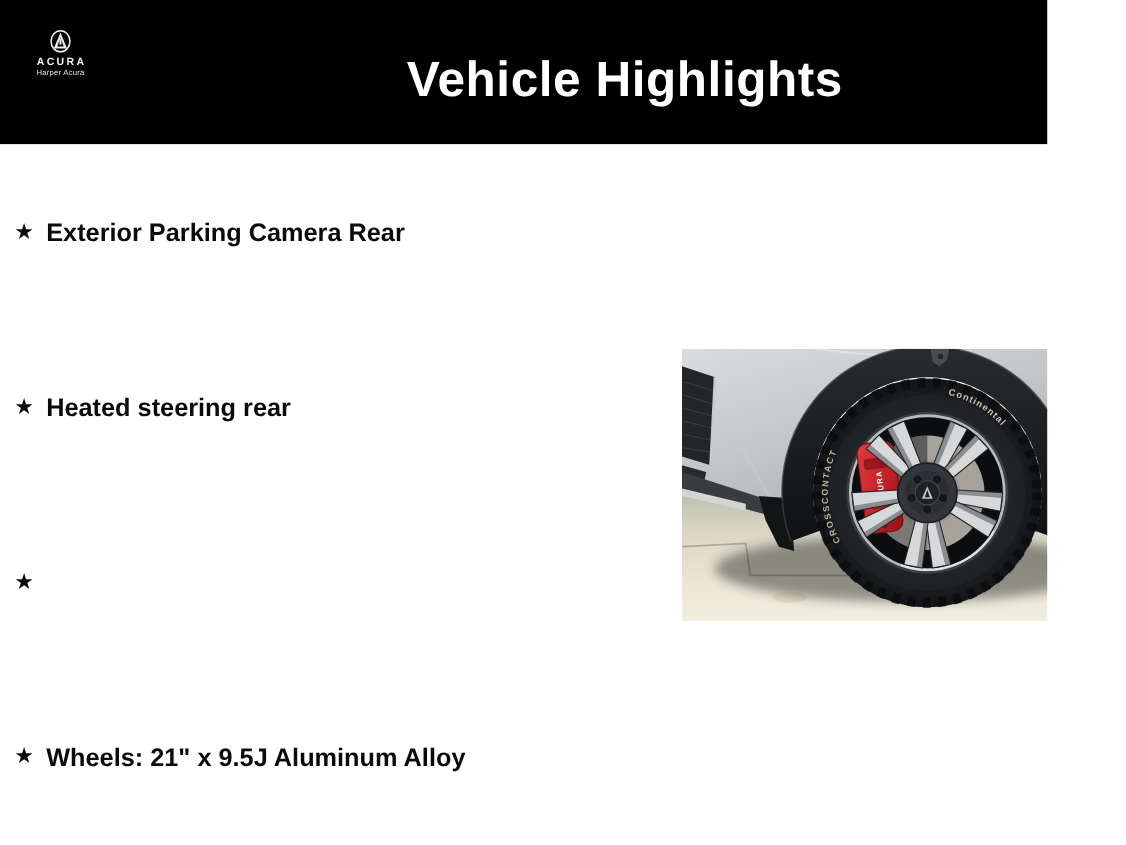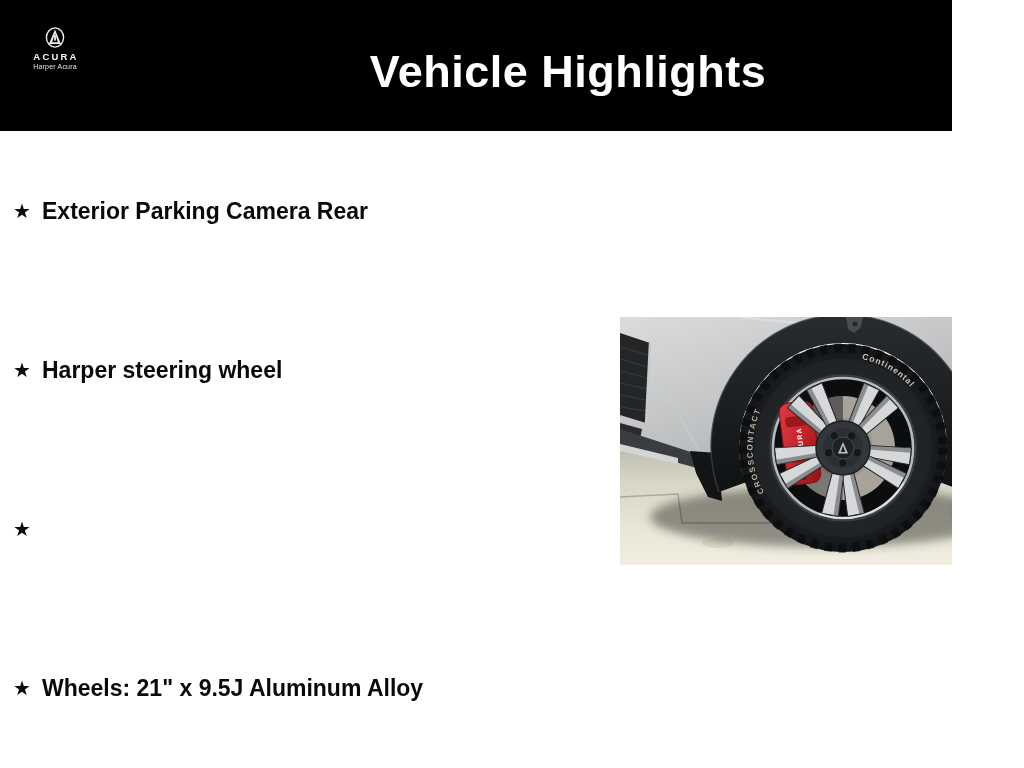--- a/index.html
+++ b/index.html
@@ -64,21 +64,21 @@
     </div>
   </div>
 
   <div class="highlights">
     <div class="hl-item hl-1">
       <span class="star">★</span>
       <span class="label">Exterior Parking Camera Rear</span>
     </div>
     <div class="hl-item hl-2">
       <span class="star">★</span>
-      <span class="label">Harper steering wheel</span>
+      <span class="label">Heated steering rear</span>
     </div>
     <div class="hl-item hl-3">
       <span class="star">★</span>
     </div>
     <div class="hl-item hl-4">
       <span class="star">★</span>
       <span class="label">Wheels: 21" x 9.5J Aluminum Alloy</span>
     </div>
   </div>
 

